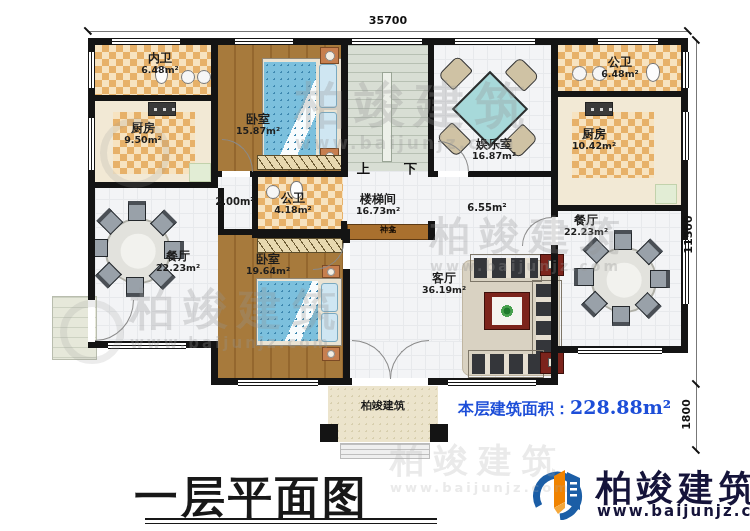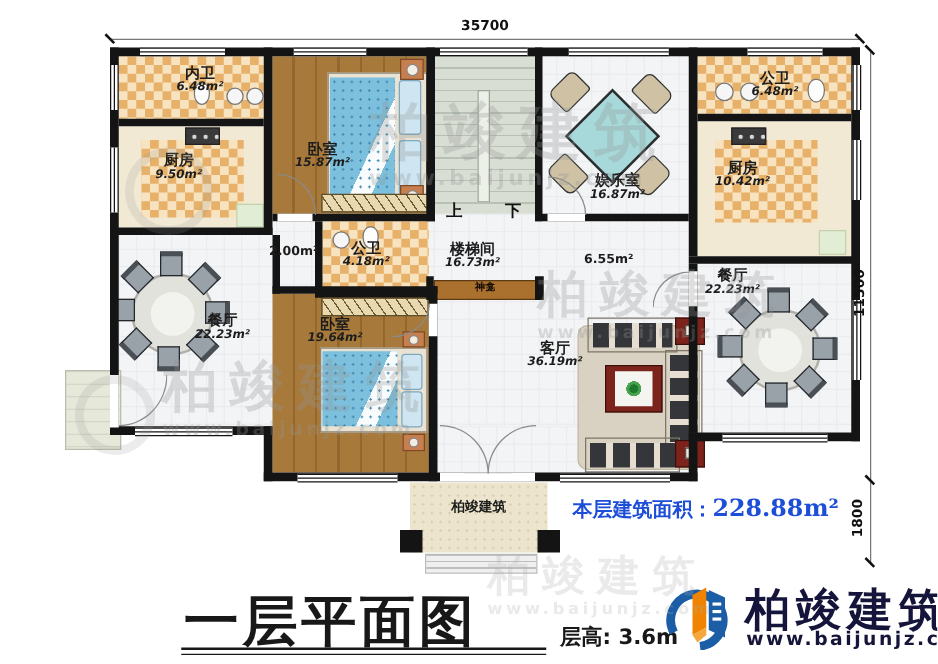--- a/index.html
+++ b/index.html
@@ -53,21 +53,21 @@
             background:radial-gradient(#1f7a2d 35%,#49a14f 36% 60%,transparent 61%);border-radius:50%;}
   .sidetable{background:#7c241c;border:1px solid #3c0f0a;}
   .sidetable i{display:block;width:7px;height:7px;margin:5px auto;background:#f0ead9;border:1px solid #555;}
   .toilet{background:#fdfdfd;border:1px solid #777;border-radius:45% 45% 50% 50%;}
   .sink{background:#f6f6f6;border:1px solid #777;border-radius:50%;}
   .stove{background:#3a3a3a;background-image:radial-gradient(#d8d8d8 1.5px,transparent 2px);background-size:9px 9px;background-position:2px 2px;border:1px solid #222;}
   .steps{background:repeating-linear-gradient(#bfbfbf 0 1px,#efefef 1px 5px);border:1px solid #bbb;}
   
   .rlabel{transform:translate(-50%,0);text-align:center;color:#1d1d1d;font-weight:bold;white-space:nowrap;z-index:6;}
   .rname{font-size:12px;line-height:1.05;}
-  .rarea{font-size:9.5px;line-height:1.1;font-style:italic;}
+  .rarea{font-size:9.5px;line-height:1.1;}
   .small-ann{font-size:10px;font-weight:bold;color:#1d1d1d;z-index:6;transform:translate(-50%,0);white-space:nowrap;}
   .updown{font-size:13px;font-weight:bold;color:#111;z-index:6;}
   .dimline{background:#777;z-index:6;}
   .tick{width:10px;height:1.6px;background:#111;transform:rotate(45deg);z-index:6;}
   .dimtext{font-size:11px;font-weight:bold;color:#111;z-index:6;}
   .vert{transform:rotate(-90deg);transform-origin:center;}
   
   .wm{z-index:7;pointer-events:none;color:rgba(150,150,150,.30);font-weight:800;white-space:nowrap;}
   .wm .big{letter-spacing:10px;}
   .wm .url{letter-spacing:3px;}
@@ -342,25 +342,24 @@
   <div class="abs swoosh" style="left:60px;top:300px;width:50px;height:50px;"></div>
   <div class="abs wm" style="left:430px;top:208px;font-size:40px;">
     <div class="big">柏竣建筑</div>
     <div class="url" style="font-size:14px;margin-top:-5px;">www.baijunjz.com</div>
   </div>
   <div class="abs wm" style="left:390px;top:438px;font-size:34px;color:rgba(170,170,170,.25);">
     <div class="big">柏竣建筑</div>
     <div class="url" style="font-size:13px;margin-top:-4px;">www.baijunjz.com</div>
   </div>
 
-  <div class="abs titlemain" style="left:147px;top:468px;">
+  <div class="abs titlemain" style="left:134px;top:468px;">
     <span>一层平面图</span>
   </div>
   <div class="abs dblline" style="left:145px;top:518px;width:292px;"></div>
-  <div class="abs fh" style="left:448px;top:498px;">层高: 3.6m</div>
 
   <div class="abs" style="left:530px;top:462px;width:58px;height:58px;z-index:6;">
     <svg width="58" height="58" viewBox="0 0 58 58">
       <path d="M9,44 A21,21 0 1 1 30,55" fill="none" stroke="#1b5ea6" stroke-width="7"></path>
       <polygon points="24,14 35,8 35,40 24,46" fill="#f08300"></polygon>
       <polygon points="37,10 50,16 50,48 37,42" fill="#1b5ea6"></polygon>
       <rect x="40" y="20" width="7" height="2.5" fill="#fff"></rect>
       <rect x="40" y="26" width="7" height="2.5" fill="#fff"></rect>
       <rect x="40" y="32" width="7" height="2.5" fill="#fff"></rect>
       <polygon points="24,46 35,40 35,46 28,52" fill="#f4a83c"></polygon>

